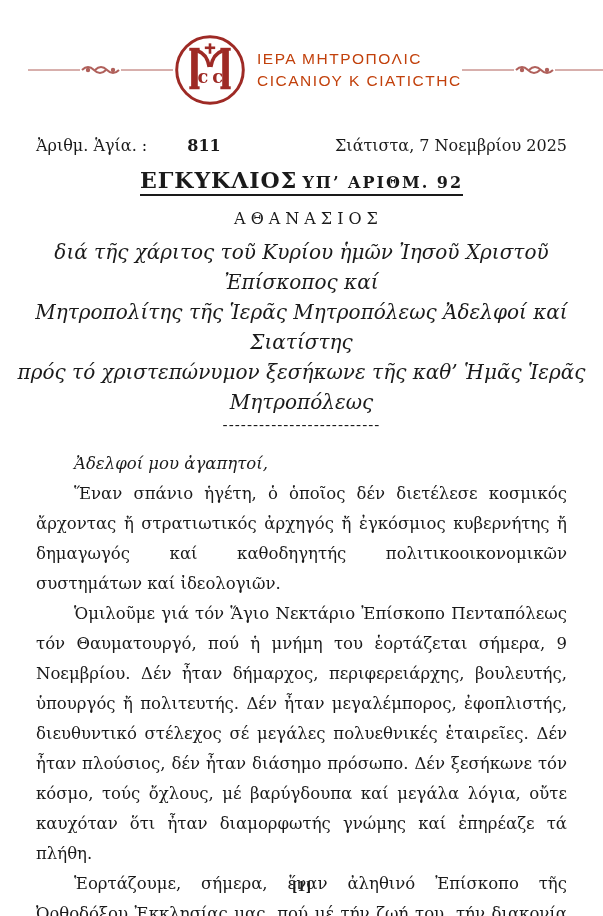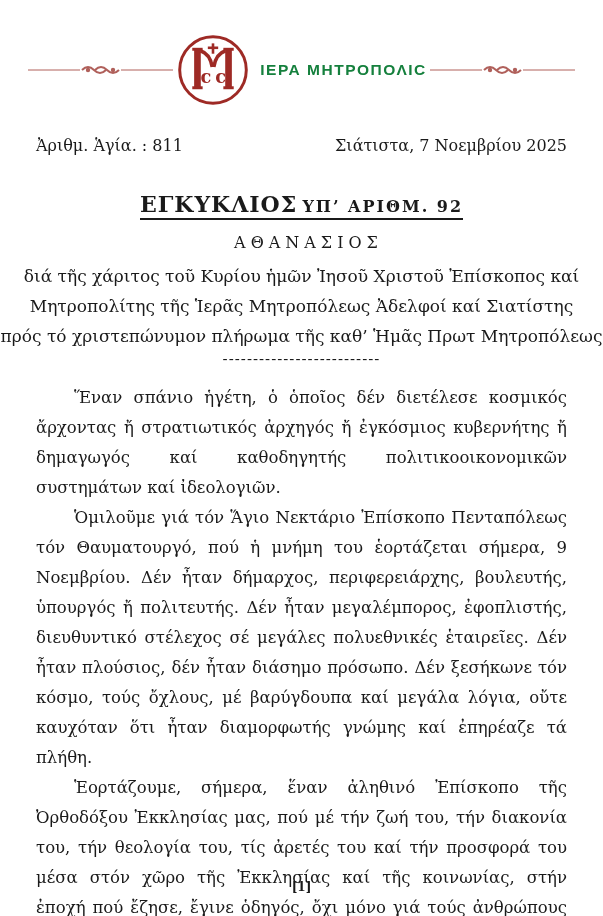--- a/index.html
+++ b/index.html
@@ -12,36 +12,36 @@
   
   .header{
     display:flex;align-items:center;justify-content:space-between;
     padding:30px 28px 0 28px;height:80px;box-sizing:content-box;
   }
   .ornament{flex:0 0 145px;height:18px;}
   .brand{display:flex;align-items:center;gap:10px;}
   .logo-circle{width:74px;height:74px;flex:0 0 74px;}
   .wordmark{
     font-family:"Liberation Sans", sans-serif;
-    font-weight:bold;color:#15803d;letter-spacing:1.5px;
+    font-weight:normal;color:#c2410c;letter-spacing:1.5px;
     font-size:15.5px;line-height:22px;white-space:nowrap;
   }
   
   .meta{
     display:flex;justify-content:space-between;
     padding:0 36px;margin-top:26px;font-size:16px;
   }
-  .meta b{font-weight:normal;}
+  .meta b{font-weight:bold;margin-left:35px;}
   
-  .title-block{text-align:center;margin-top:36px;}
+  .title-block{text-align:center;margin-top:12px;}
   .title-line{display:inline-block;border-bottom:2px solid #1a1a1a;padding-bottom:1px;}
   .title-main{font-size:22px;font-weight:bold;letter-spacing:1px;}
   .title-sub{font-size:16px;font-weight:bold;letter-spacing:2px;}
   .title-name{font-size:16px;letter-spacing:5px;margin-top:13px;padding-left:14px;}
-  .title-lines{font-size:17px;line-height:30px;margin-top:9px;}
+  .title-lines{font-size:20px;line-height:30px;margin-top:9px;font-style:italic;}
   .separator{font-size:15px;letter-spacing:1px;line-height:16px;margin-top:0;}
   
   .body-text{
     padding:0 36px;margin-top:16px;font-size:16.5px;line-height:30px;
     text-align:justify;
   }
   .salutation{font-style:italic;text-indent:38px;margin:0 0 4px 0;}
   .body-text p{margin:0;text-indent:38px;}
   
   .footer{
@@ -81,20 +81,21 @@
         <line x1="64" y1="22" x2="78" y2="22" stroke="#9e2a25" stroke-width="4"></line>
 
         <path d="M33 24 Q46 28 49 46" fill="none" stroke="#9e2a25" stroke-width="5"></path>
         <path d="M67 24 Q54 28 51 46" fill="none" stroke="#9e2a25" stroke-width="5"></path>
 
         <text x="33" y="68" font-family="DejaVu Serif, serif" font-size="24" font-weight="bold" fill="#9e2a25">c</text>
         <text x="53" y="68" font-family="DejaVu Serif, serif" font-size="24" font-weight="bold" fill="#9e2a25">c</text>
       </svg>
       <div class="wordmark">
         <div>ΙΕΡΑ ΜΗΤΡΟΠΟΛΙC</div>
+        <div>CΙCΑΝΙΟΥ Κ CΙΑΤΙCΤΗC</div>
       </div>
     </div>
 
     <svg class="ornament" viewBox="0 0 145 18">
       <line x1="0" y1="9" x2="52" y2="9" stroke="#b0605b" stroke-width="1"></line>
       <line x1="93" y1="9" x2="145" y2="9" stroke="#b0605b" stroke-width="1"></line>
       <path d="M54 9 q6 -6 12 0 q6 6 12 0" fill="none" stroke="#b0605b" stroke-width="2"></path>
       <path d="M67 9 q6 -6 12 0 q6 6 12 0" fill="none" stroke="#b0605b" stroke-width="2"></path>
       <circle cx="60" cy="9" r="2.2" fill="#b0605b"></circle>
       <circle cx="85" cy="9" r="2.2" fill="#b0605b"></circle>
@@ -111,26 +112,27 @@
 
   <div class="title-block">
     <div class="title-line">
       <span class="title-main">ΕΓΚΥΚΛΙΟΣ</span>
       <span class="title-sub">ΥΠ’ ΑΡΙΘΜ. 92</span>
     </div>
     <div class="title-name">ΑΘΑΝΑΣΙΟΣ</div>
     <div class="title-lines">
       <div>διά τῆς χάριτος τοῦ Κυρίου ἡμῶν Ἰησοῦ Χριστοῦ Ἐπίσκοπος καί</div>
       <div>Μητροπολίτης τῆς Ἱερᾶς Μητροπόλεως Ἀδελφοί καί Σιατίστης</div>
-      <div>πρός τό χριστεπώνυμον πλήρωμα τῆς καθ’ Ἡμᾶς Πρωτ Μητροπόλεως</div>
+      <div>πρός τό χριστεπώνυμον ξεσήκωνε τῆς καθ’ Ἡμᾶς Ἱερᾶς Μητροπόλεως</div>
     </div>
     <div class="separator">--------------------------</div>
   </div>
 
   <div class="body-text">
+    <p class="salutation">Ἀδελφοί μου ἀγαπητοί,</p>
     <p>Ἕναν σπάνιο ἡγέτη, ὁ ὁποῖος δέν διετέλεσε κοσμικός ἄρχοντας ἤ στρατιωτικός ἀρχηγός ἤ ἐγκόσμιος κυβερνήτης ἤ δημαγωγός καί καθοδηγητής πολιτικοοικονομικῶν συστημάτων καί ἰδεολογιῶν.</p>
     <p>Ὁμιλοῦμε γιά τόν Ἅγιο Νεκτάριο Ἐπίσκοπο Πενταπόλεως τόν Θαυματουργό, πού ἡ μνήμη του ἑορτάζεται σήμερα, 9 Νοεμβρίου. Δέν ἦταν δήμαρχος, περιφερειάρχης, βουλευτής, ὑπουργός ἤ πολιτευτής. Δέν ἦταν μεγαλέμπορος, ἐφοπλιστής, διευθυντικό στέλεχος σέ μεγάλες πολυεθνικές ἑταιρεῖες. Δέν ἦταν πλούσιος, δέν ἦταν διάσημο πρόσωπο. Δέν ξεσήκωνε τόν κόσμο, τούς ὄχλους, μέ βαρύγδουπα καί μεγάλα λόγια, οὔτε καυχόταν ὅτι ἦταν διαμορφωτής γνώμης καί ἐπηρέαζε τά πλήθη.</p>
     <p>Ἑορτάζουμε, σήμερα, ἕναν ἀληθινό Ἐπίσκοπο τῆς Ὀρθοδόξου Ἐκκλησίας μας, πού μέ τήν ζωή του, τήν διακονία του, τήν θεολογία του, τίς ἀρετές του καί τήν προσφορά του μέσα στόν χῶρο τῆς Ἐκκλησίας καί τῆς κοινωνίας, στήν ἐποχή πού ἔζησε, ἔγινε ὁδηγός, ὄχι μόνο γιά τούς ἀνθρώπους τῆς ἐποχῆς του, ἀλλά καί ὅλων τῶν ἐποχῶν πού ἀκολούθησαν.</p>
   </div>
 
   <div class="footer">[1]</div>
 
 </div>
 
 </body></html>

